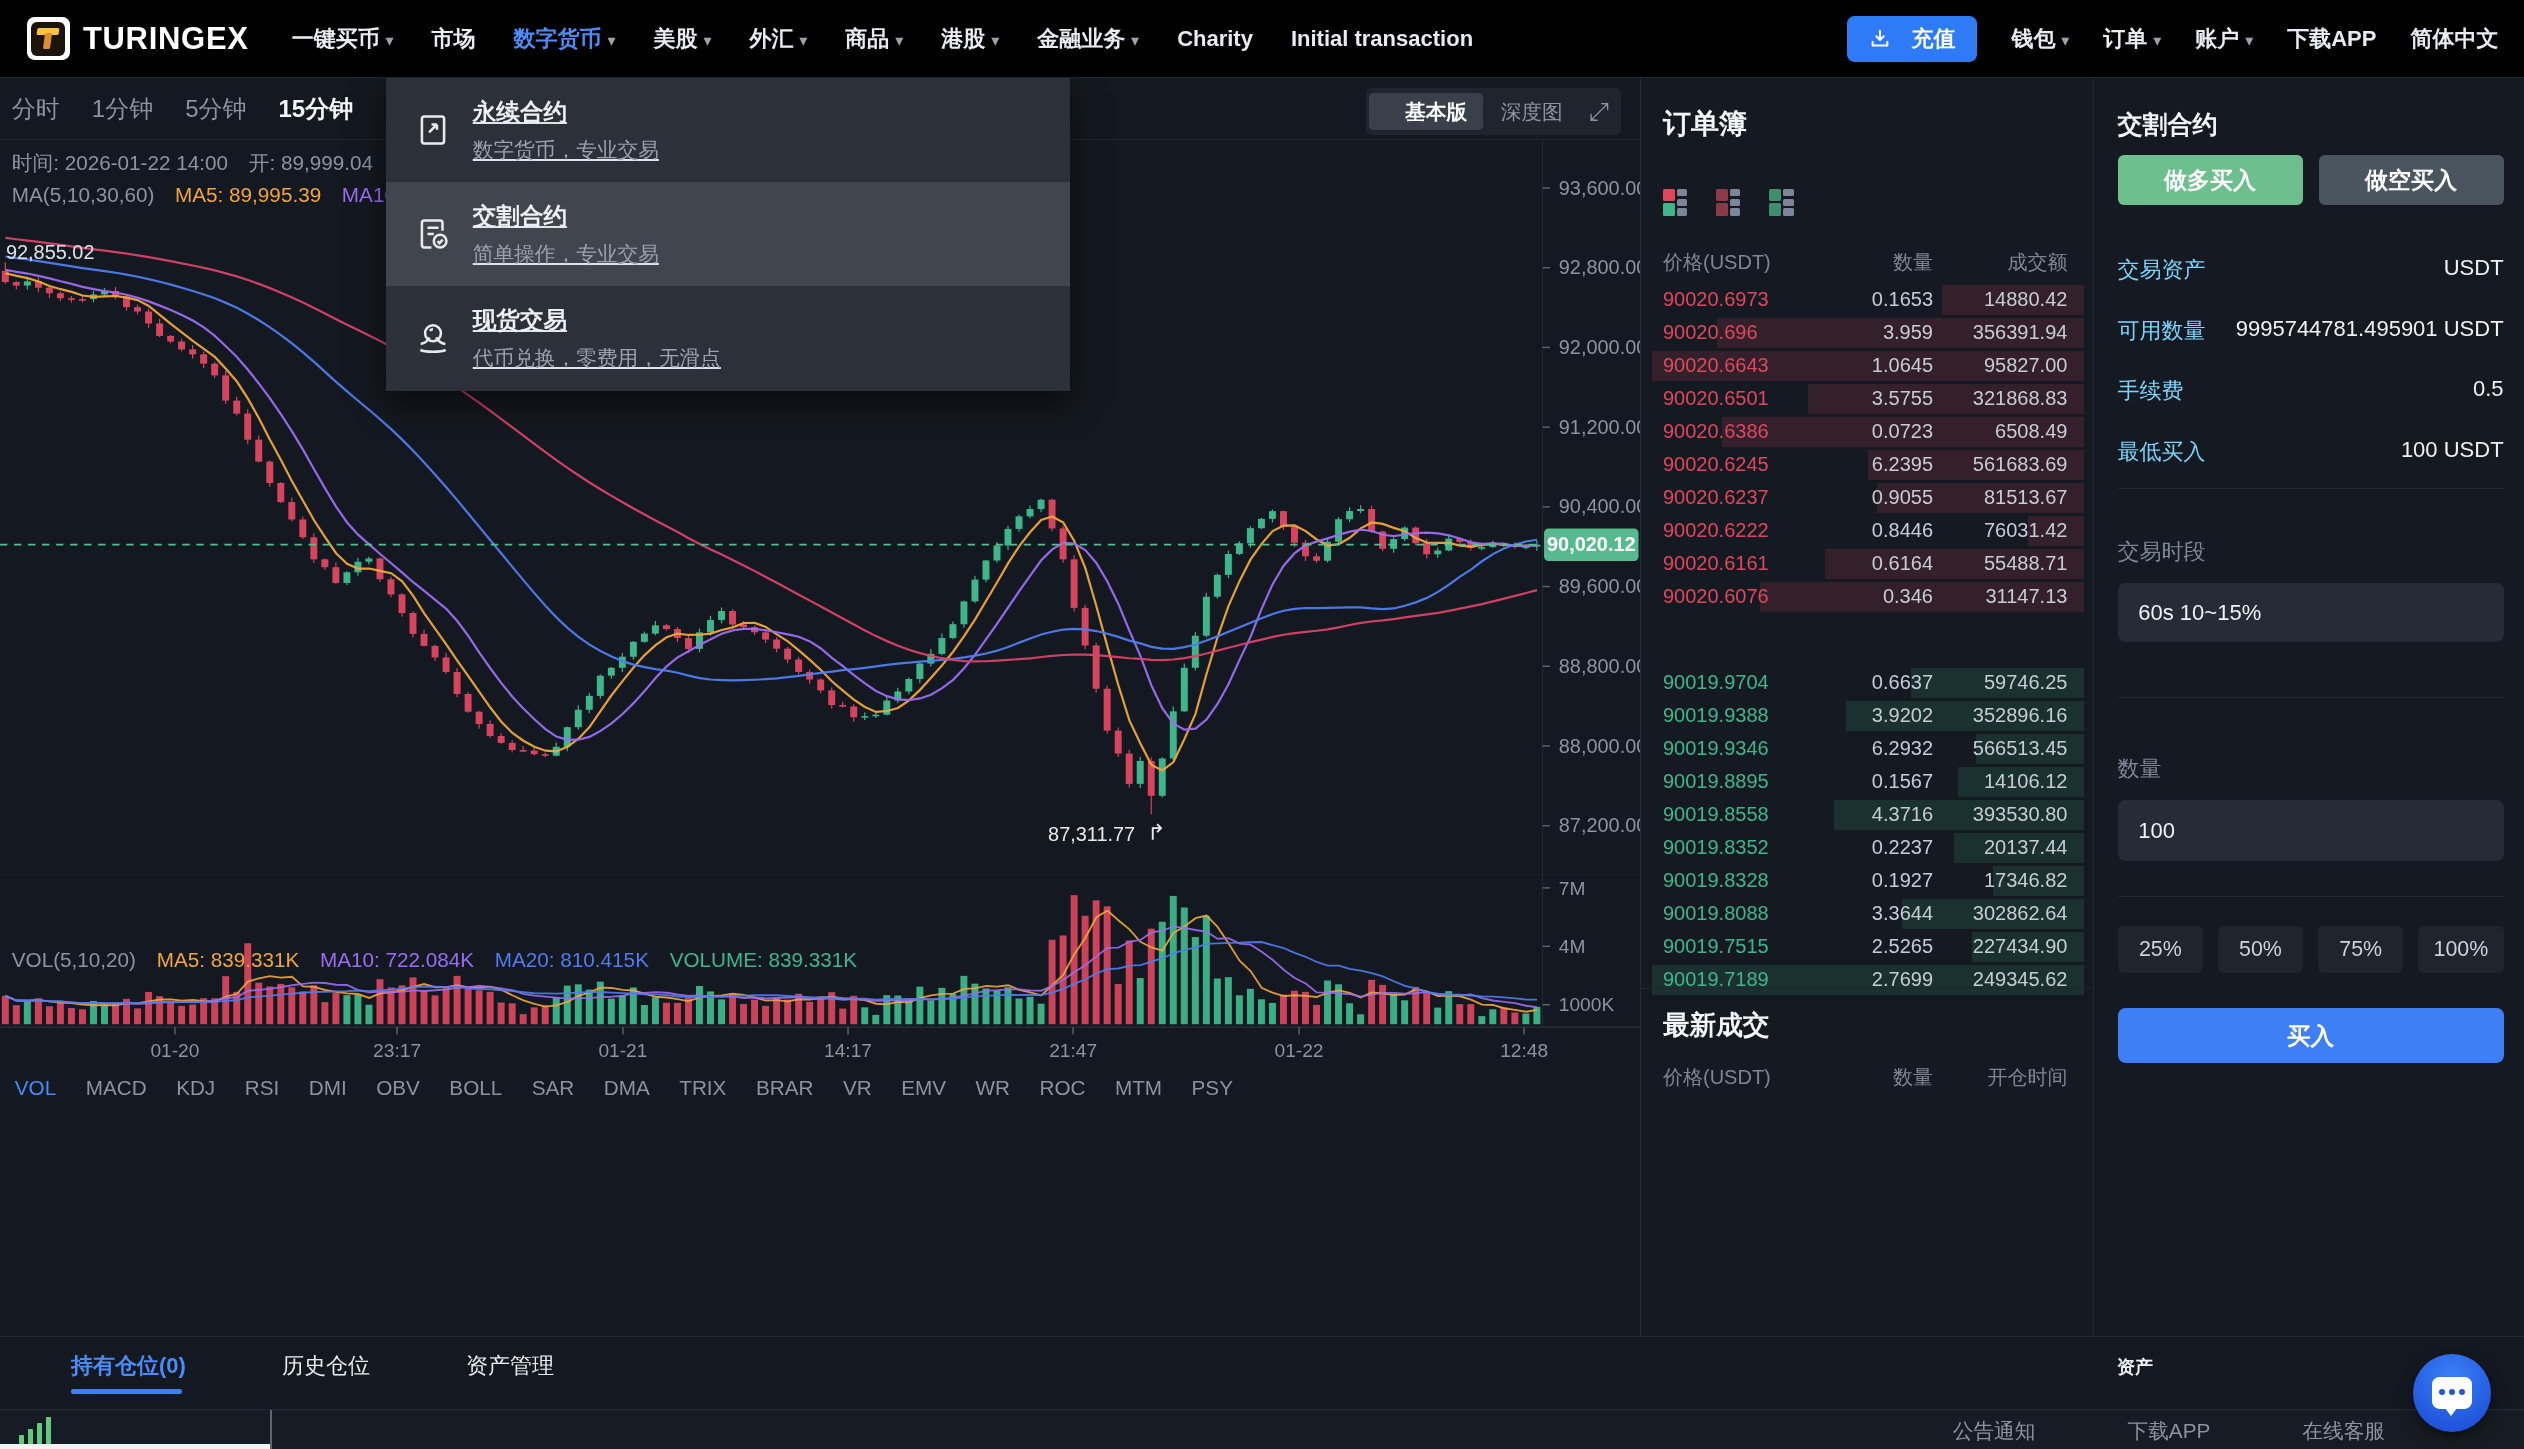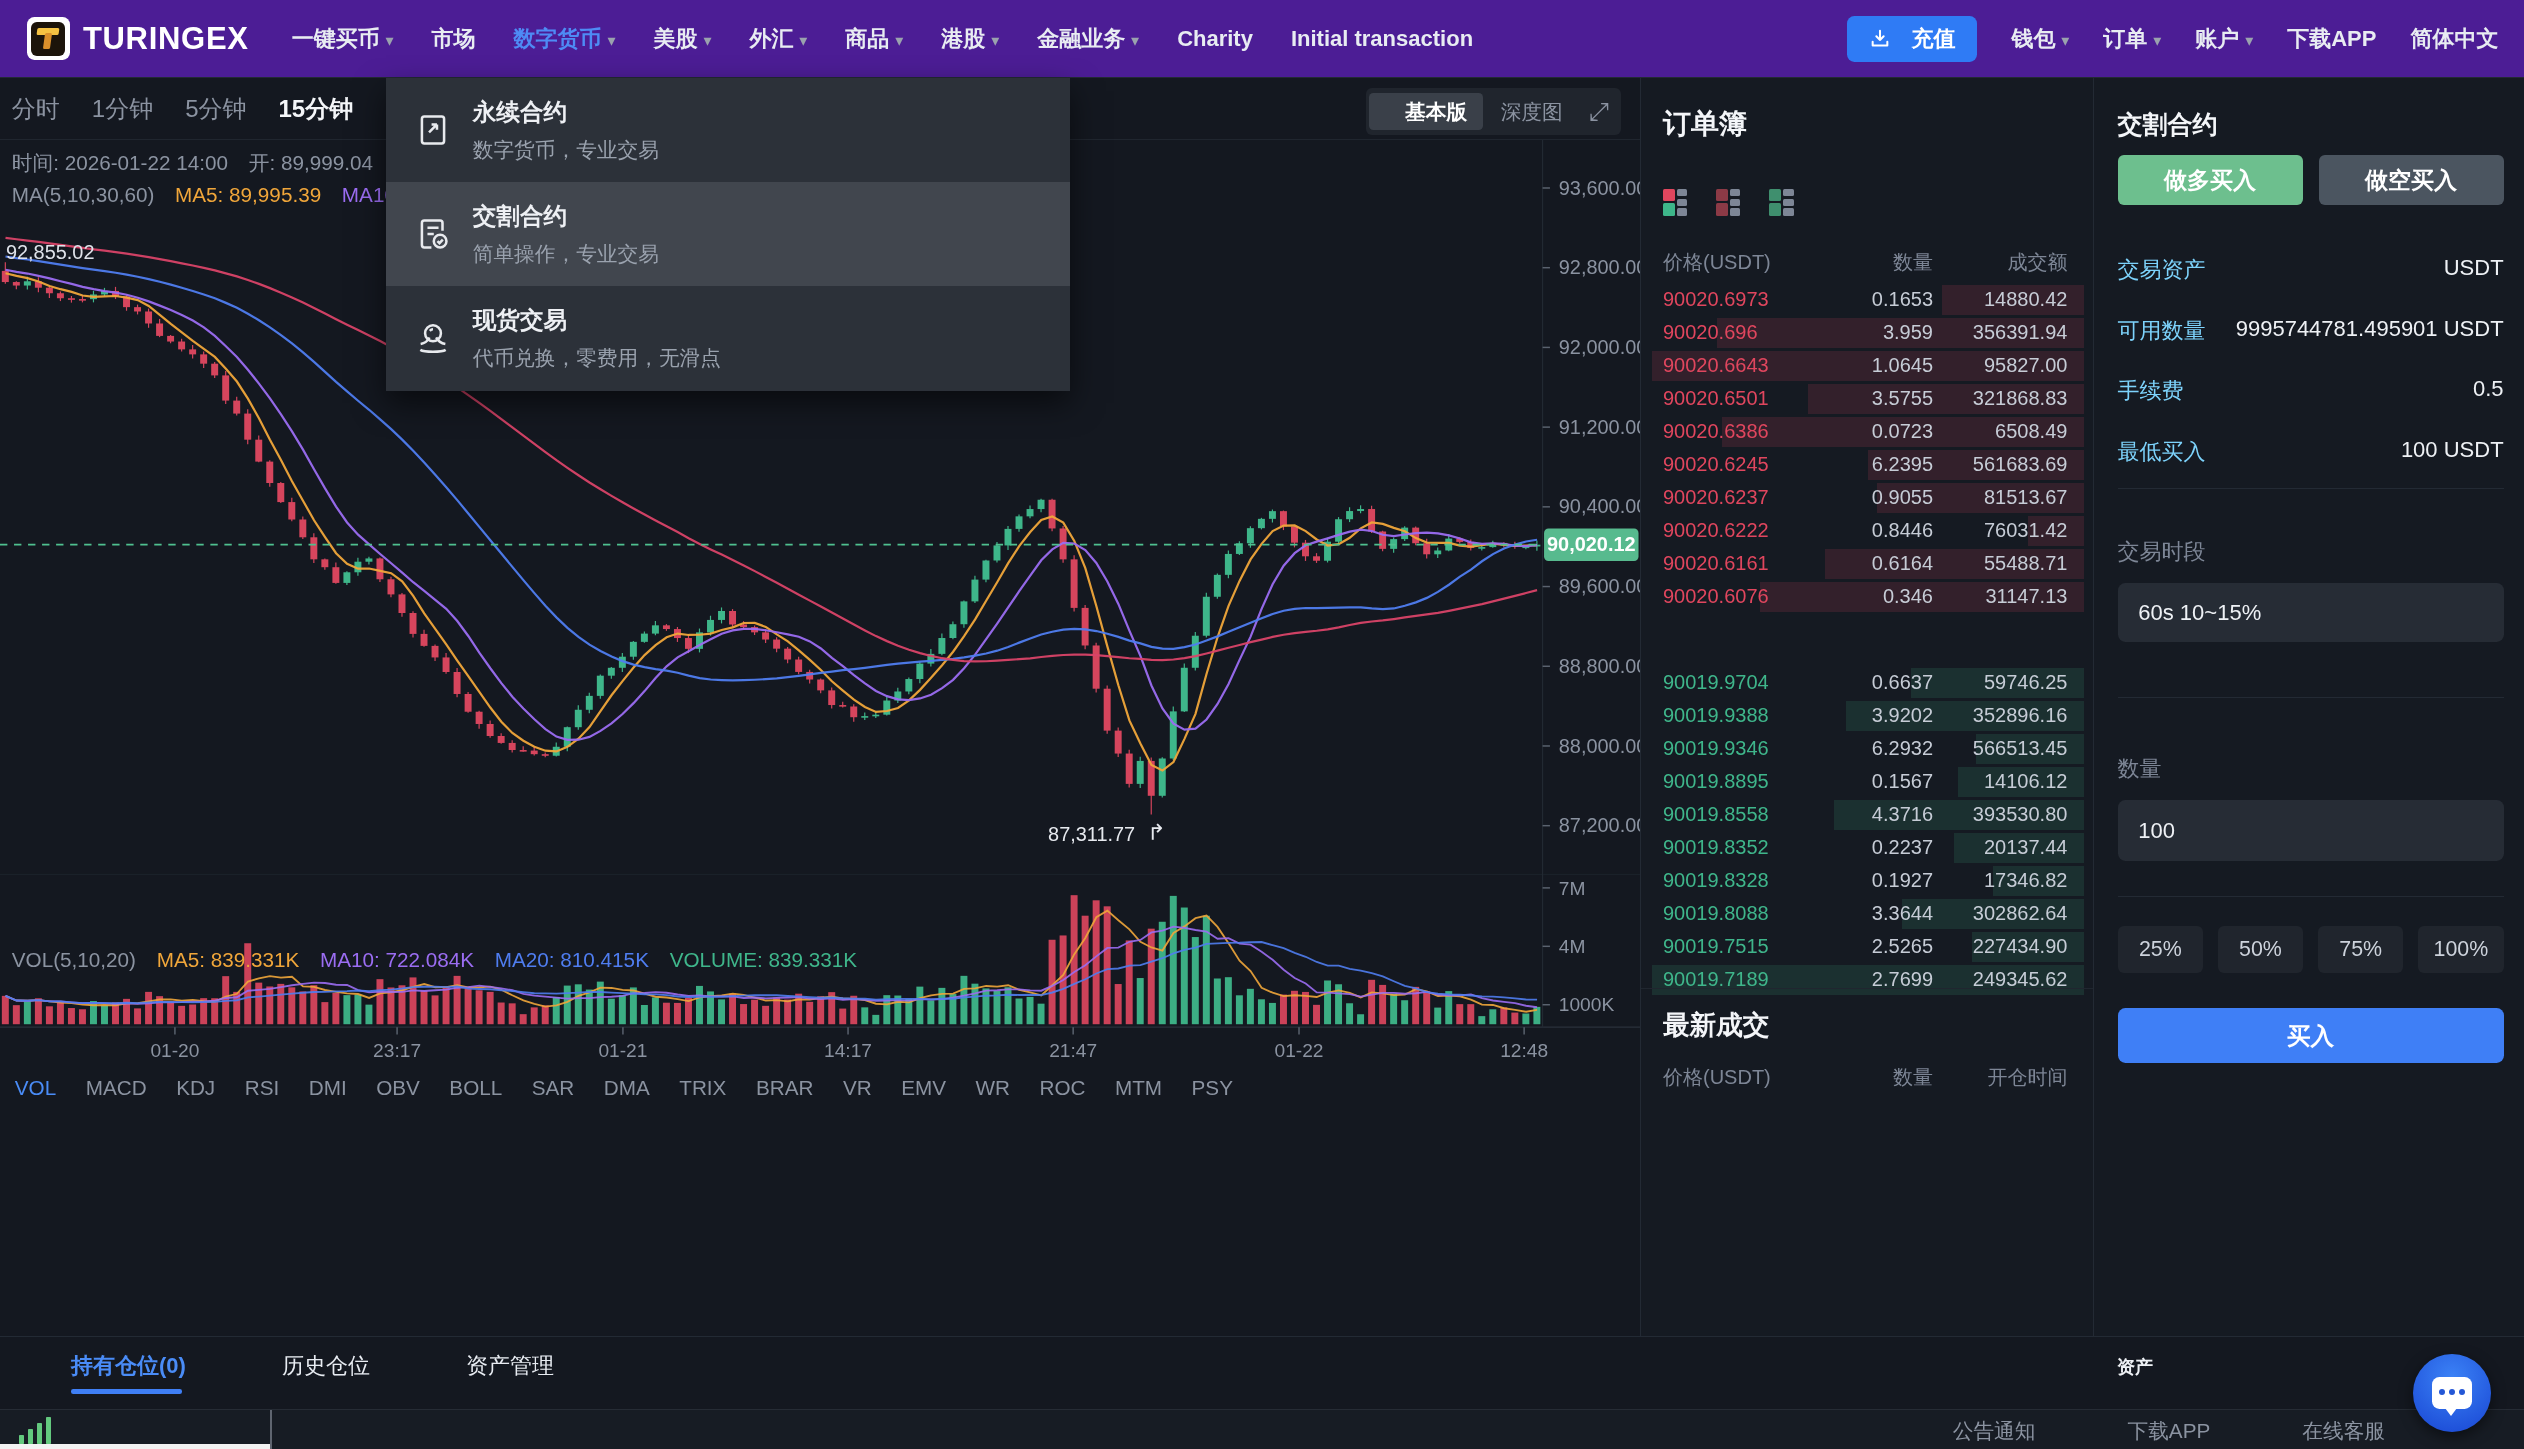--- a/index.html
+++ b/index.html
@@ -1,19 +1,19 @@
 <!DOCTYPE html>
 <html style="font-size:11.8px"><head>
 <meta charset="utf-8">
 <style>
   html,body{margin:0;padding:0;background:#0e1116;overflow:hidden;}
   body{font-family:"Liberation Sans","DejaVu Sans",sans-serif;-webkit-font-smoothing:antialiased;}
   #app{position:relative;width:2525px;height:1450px;background:#141820;color:#dfe3ea;overflow:hidden;}
   
-  #nav{position:absolute;left:0;top:0;width:2525px;height:78px;background:#4c1d95;border-bottom:0.7px solid #232a34;display:flex;align-items:center;padding:0 26.6px;box-sizing:border-box;}
+  #nav{position:absolute;left:0;top:0;width:2525px;height:78px;background:#000000;border-bottom:0.7px solid #232a34;display:flex;align-items:center;padding:0 26.6px;box-sizing:border-box;}
   #logo-box{width:43px;height:43px;background:#ffffff;border-radius:7.4px;display:flex;align-items:center;justify-content:center;margin-right:13.3px;flex:0 0 auto;}
   #logo-inner{width:34px;height:34px;background:#1c140a;border-radius:5.9px;position:relative;}
   #logo-inner .t-top{position:absolute;left:5.9px;top:6.6px;width:22px;height:6.6px;background:#f5c242;border-radius:1.5px;transform:skewX(-8deg);}
   #logo-inner .t-stem{position:absolute;left:13.3px;top:11.8px;width:7.4px;height:16px;background:#d98f2b;border-radius:1.5px;transform:skewX(-8deg);}
   #brand{font-size:31px;font-weight:bold;color:#ffffff;letter-spacing:0.7px;margin-right:43px;}
   #nav-menu{display:flex;align-items:center;gap:38px;}
   .nav-item{display:flex;align-items:center;gap:5.9px;font-size:22px;font-weight:600;color:#e8ecf2;cursor:pointer;white-space:nowrap;}
   .nav-item.active{color:#4e8bf5;}
   .caret{font-size:16px;color:#9aa2ae;transform:translateY(1.5px);}
   #nav-right{margin-left:auto;display:flex;align-items:center;gap:34px;}
@@ -75,21 +75,21 @@
   .btab.active{color:#4a8cf7;font-weight:600;}
   #tab-underline{position:absolute;left:71px;top:1389px;width:111px;height:5.2px;background:#3f7ff5;border-radius:2.2px;}
   #assets-label{position:absolute;left:2117px;top:1355px;font-size:18px;font-weight:600;color:#eef1f5;}
   #statusbar{position:absolute;left:0;top:1409px;width:2525px;height:41px;background:#171c24;border-top:0.7px solid #262c35;}
   #sig-icon{position:absolute;left:19px;top:7.4px;display:flex;align-items:flex-end;gap:3.7px;}
   #sig-icon div{width:5.2px;background:#63c97e;border-radius:0.7px;}
   #status-vdiv{position:absolute;left:270px;top:0;width:1.5px;height:41px;background:#9aa2ae;opacity:.55;}
   #status-items{position:absolute;right:140px;top:0;height:41px;display:flex;align-items:center;gap:92px;font-size:20.7px;color:#8b93a1;}
   #white-strip{position:absolute;left:0;top:1444px;width:270px;height:5.9px;background:#f2f2f2;}
   
-  #dropdown{position:absolute;left:386px;top:78px;width:684px;height:313px;background:#2c3139;box-shadow:0 13.3px 29.5px rgba(0,0,0,.55);z-index:60;}
+  #dropdown{position:absolute;left:386px;top:78px;width:684px;height:313px;background:#2c3139;box-shadow:0 13.3px 29.5px rgba(0,0,0,.55);z-index:60;text-decoration:underline;}
   .dd-item{position:relative;height:104px;display:flex;align-items:center;padding-left:28px;box-sizing:border-box;cursor:pointer;}
   .dd-item.hover{background:#41464e;}
   .dd-icon{width:38px;height:38px;margin-right:20.7px;flex:0 0 auto;color:#e8eaee;}
   .dd-text .dd-title{font-size:23.6px;font-weight:600;color:#eef0f4;margin-bottom:7.4px;}
   .dd-text .dd-desc{font-size:20.7px;color:#9aa2ae;}
   
   #chat-btn{position:absolute;left:2413px;top:1354px;width:78px;height:78px;border-radius:50%;background:radial-gradient(circle at 50% 30%,#3b82f6,#1d4ed8 85%);z-index:70;display:flex;align-items:center;justify-content:center;cursor:pointer;box-shadow:0 4.4px 13.3px rgba(0,0,0,.5);}
   #chat-bub{position:relative;width:40px;height:32px;background:#fff;border-radius:7.4px;}
   #chat-bub::after{content:"";position:absolute;left:13.3px;bottom:-7.4px;border-left:6.6px solid transparent;border-right:6.6px solid transparent;border-top:8.9px solid #fff;}
   #chat-bub .dots{position:absolute;left:0;top:11.8px;width:100%;display:flex;justify-content:center;gap:4.4px;}

